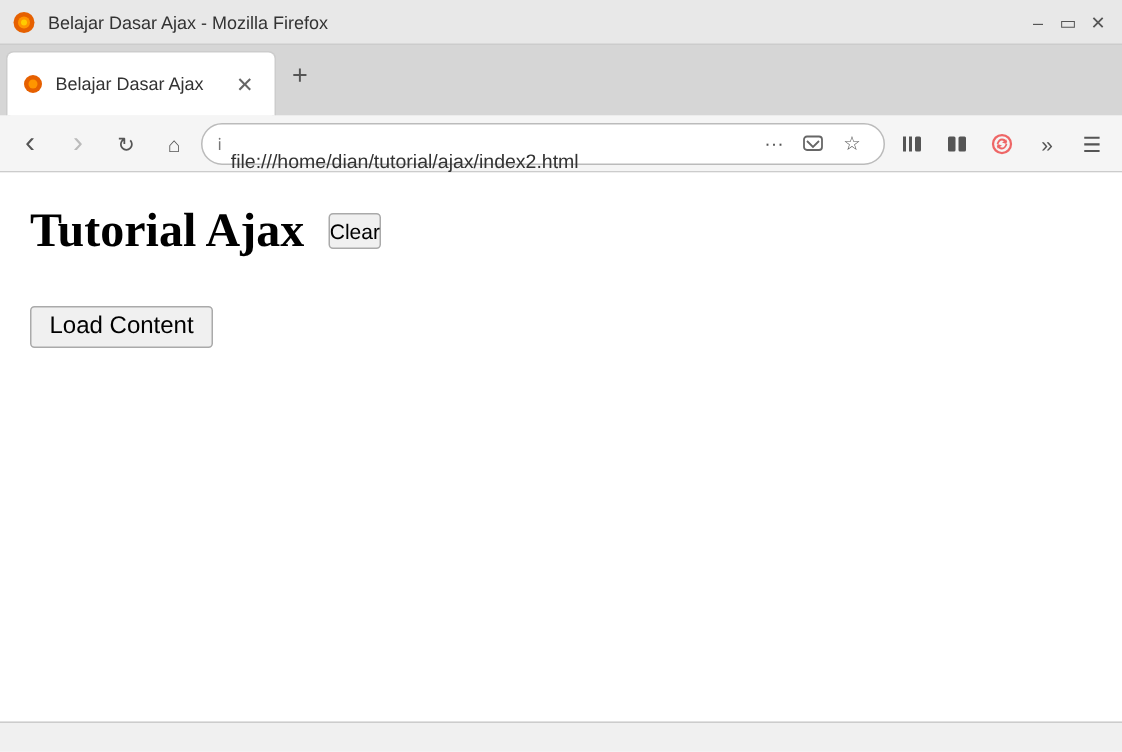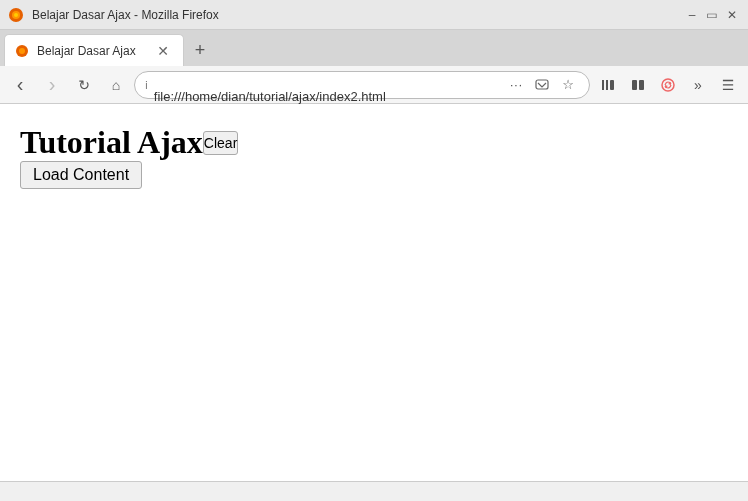--- a/index.html
+++ b/index.html
@@ -41,21 +41,21 @@
       cursor: pointer;
       font-size: 12px;
       color: #555;
     }
 
     
     .tab-bar {
       display: flex;
       align-items: stretch;
       background: #d6d6d6;
-      height: 36px;
+      height: 47px;
       padding: 4px 4px 0 4px;
       gap: 2px;
     }
     .tab-active {
       background: #ffffff;
       border-top-left-radius: 5px;
       border-top-right-radius: 5px;
       border: 1px solid #ccc;
       border-bottom: none;
       padding: 0 10px;
@@ -178,21 +178,22 @@
     
     .page-content {
       background: #ffffff;
       flex: 1;
       padding: 20px 20px;
       height: calc(501px - 30px - 36px - 38px - 20px);
     }
     .page-header {
       display: flex;
       align-items: center;
-      margin-bottom: 0;
+      gap: 16px;
+      margin-bottom: 32px;
     }
     .page-title {
       font-size: 32px;
       font-weight: bold;
       font-family: 'Times New Roman', serif;
     }
     .clear-btn {
       padding: 3px 0;
       font-size: 14px;
       background: #f0f0f0;

